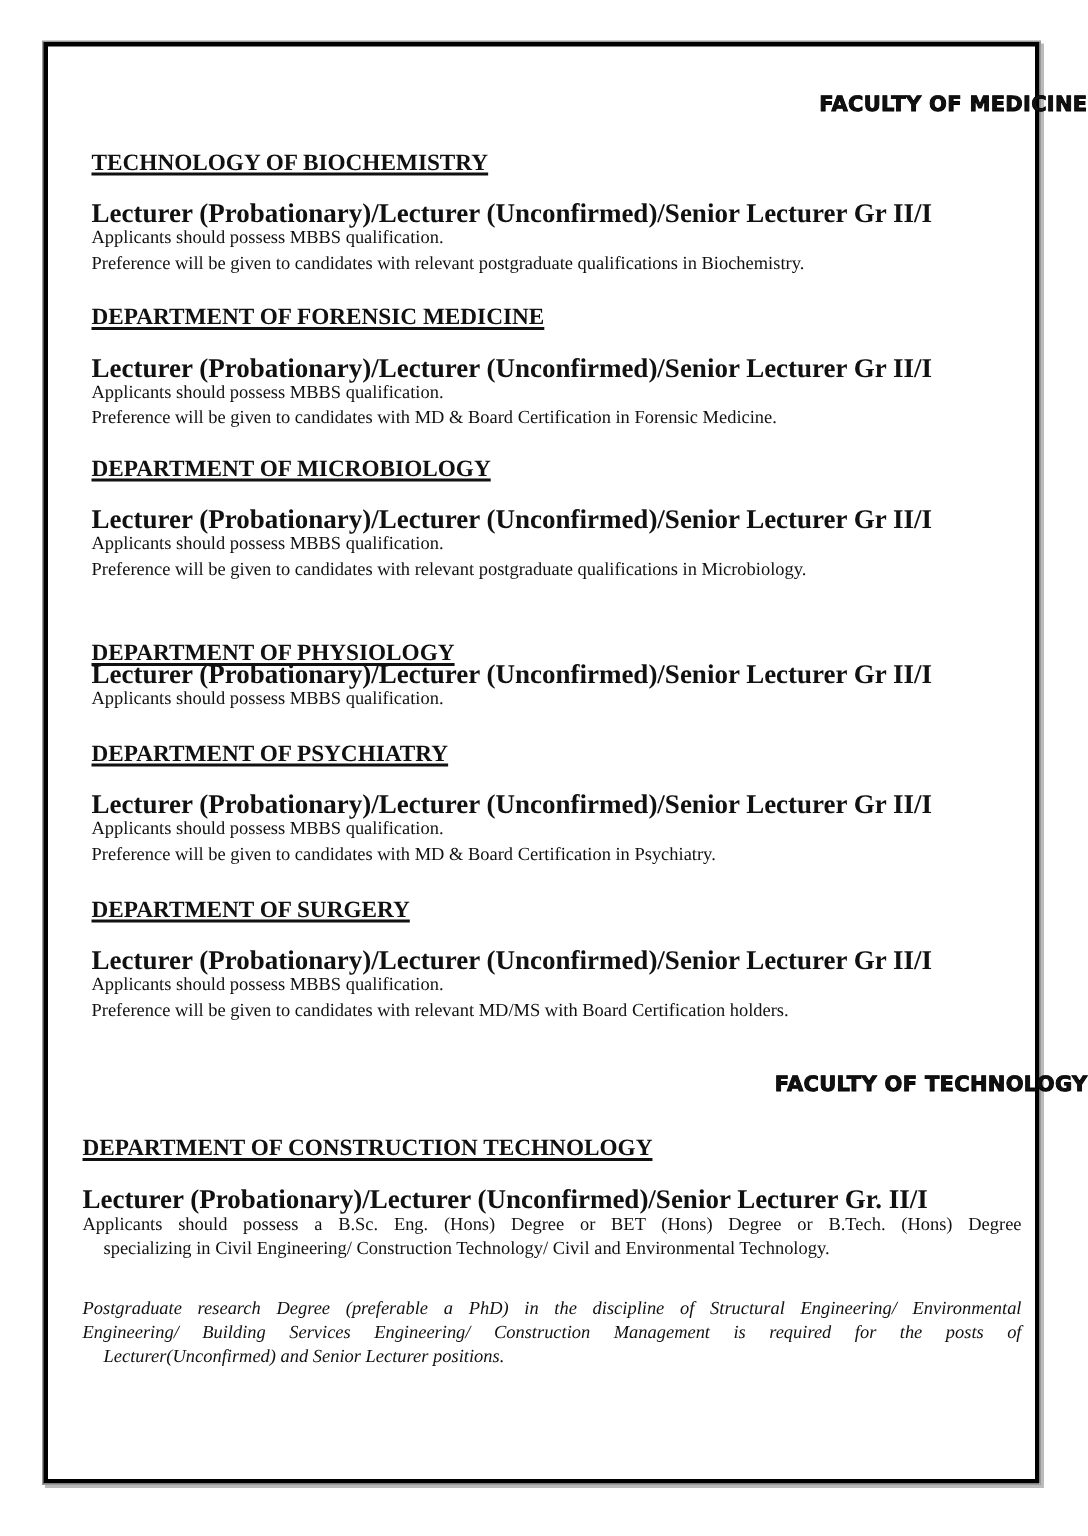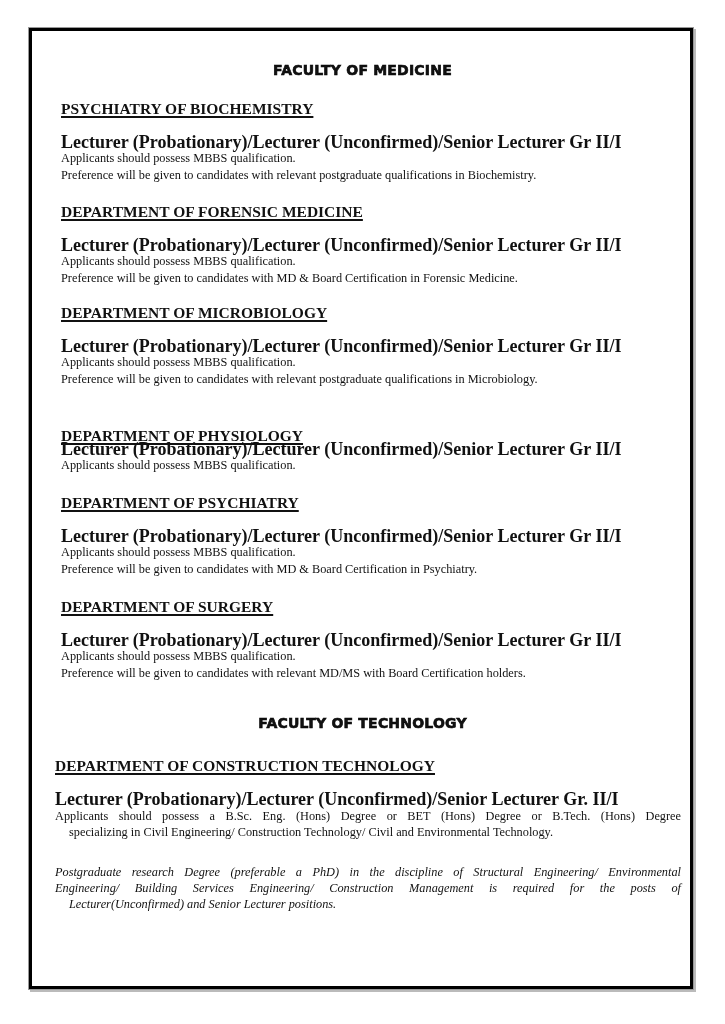--- a/index.html
+++ b/index.html
@@ -5,21 +5,21 @@
   html, body { margin: 0; padding: 0; background: #ffffff; }
   body { width: 725px; height: 1024px; position: relative; overflow: hidden; color: #111; }
   .frame {
     position: absolute; left: 29px; top: 28px; width: 664px; height: 961px;
     border: 3px solid #000; box-shadow: 0 0 0 1px #999, 2px 2px 0 1px #bbb;
     box-sizing: border-box;
   }
   .abs { position: absolute; white-space: nowrap; }
   .faculty {
     font-family: "DejaVu Sans", sans-serif; font-weight: bold; font-size: 14px;
-    letter-spacing: 0.2px; width: 725px; left: 0; text-align: center;
+    letter-spacing: 0.2px; width: 725px; left: 0; text-align: right;
     -webkit-text-stroke: 0.6px #000;
   }
   .dept {
     font-family: "Liberation Serif", serif; font-weight: bold; font-size: 15.5px;
     text-decoration: underline; text-underline-offset: 2px; text-decoration-thickness: 1.5px;
   }
   .post {
     font-family: "Liberation Serif", serif; font-weight: bold; font-size: 18px;
   }
   .req {
@@ -34,21 +34,21 @@
   .italic { font-style: italic; }
 </style>
 </head>
 <body>
 
 <div class="frame"></div>
 
 <div class="abs faculty" style="top:62px;">FACULTY OF MEDICINE</div>
 
 <div>
-  <div class="abs dept" style="left:61px; top:100px;">PSYCHIATRY OF BIOCHEMISTRY</div>
+  <div class="abs dept" style="left:61px; top:100px;">TECHNOLOGY OF BIOCHEMISTRY</div>
   <div class="abs post" style="left:61px; top:132px;">Lecturer (Probationary)/Lecturer (Unconfirmed)/Senior Lecturer Gr II/I</div>
   <div class="abs req" style="left:61px; top:150px;">Applicants should possess MBBS qualification.</div>
   <div class="abs req" style="left:61px; top:167px;">Preference will be given to candidates with relevant postgraduate qualifications in Biochemistry.</div>
 </div>
 
 <div>
   <div class="abs dept" style="left:61px; top:203px;">DEPARTMENT OF FORENSIC MEDICINE</div>
   <div class="abs post" style="left:61px; top:235px;">Lecturer (Probationary)/Lecturer (Unconfirmed)/Senior Lecturer Gr II/I</div>
   <div class="abs req" style="left:61px; top:253px;">Applicants should possess MBBS qualification.</div>
   <div class="abs req" style="left:61px; top:270px;">Preference will be given to candidates with MD &amp; Board Certification in Forensic Medicine.</div>

